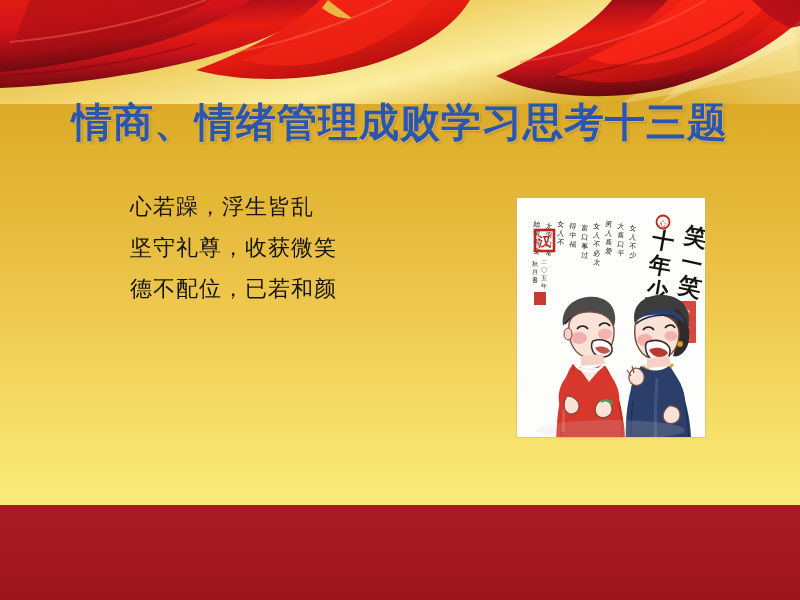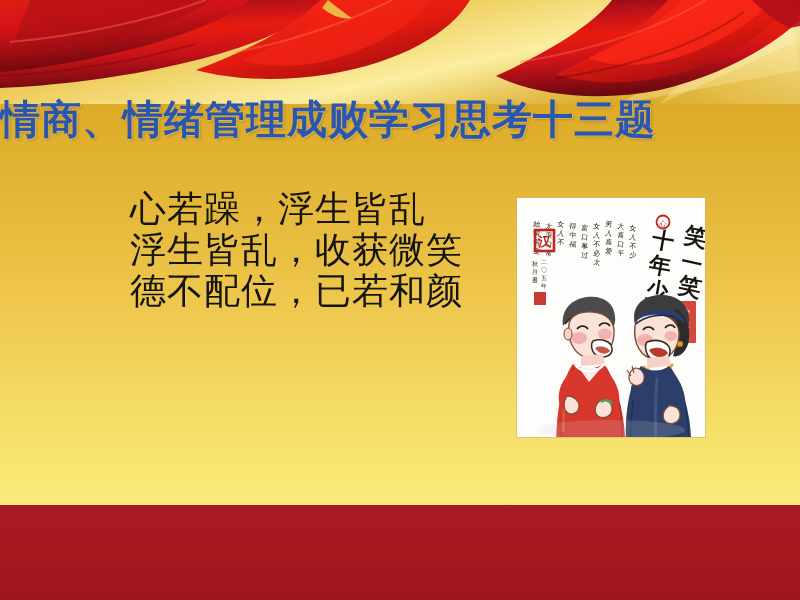--- a/index.html
+++ b/index.html
@@ -53,40 +53,40 @@
     height: 2px;
     background: rgba(140,20,26,0.55);
   }
 
   
   .title {
     position: absolute;
     left: 0;
     top: 100px;
     width: 800px;
-    text-align: left;
-    font-family: Liberation Mono, monospace;
+    text-align: center;
+    font-family: Liberation Serif, serif;
     font-weight: bold;
     font-size: 40px;
     line-height: 46px;
     letter-spacing: 1px;
     color: #2a56b0;
     text-shadow: 1px 1px 0 rgba(255,255,255,0.28),
                  2px 2px 2px rgba(90,70,10,0.25);
     white-space: nowrap;
   }
 
   
   .poem {
     position: absolute;
     left: 130px;
     top: 188px;
     width: 370px;
-    font-family: Liberation Sans, sans-serif;
-    font-size: 36px;
+    font-family: Liberation Mono, monospace;
+    font-size: 22px;
     line-height: 41px;
     color: #141414;
     letter-spacing: 1px;
     white-space: nowrap;
   }
   .poem-line { display: block; }
 
   
   .art-frame {
     position: absolute;
@@ -166,21 +166,21 @@
       <path d="M520,62 C596,50 664,26 706,0" stroke="#ff6f55" stroke-width="2" fill="none" opacity="0.4"></path>
       <path d="M556,78 C630,68 700,44 744,12" stroke="#5e0508" stroke-width="2" fill="none" opacity="0.35"></path>
       <path d="M0,76 C70,72 140,60 196,44" stroke="#5c0508" stroke-width="2" fill="none" opacity="0.3"></path>
     </svg>
   </div>
 
   <div class="title">情商、情绪管理成败学习思考十三题</div>
 
   <div class="poem">
     <span class="poem-line">心若躁，浮生皆乱</span>
-    <span class="poem-line">浮生皆乱，收获微笑</span>
+    <span class="poem-line">坚守礼尊，收获微笑</span>
     <span class="poem-line">德不配位，已若和颜</span>
   </div>
 
   <div class="art-frame">
     <svg width="188" height="239" viewBox="0 0 188 239" xmlns="http://www.w3.org/2000/svg">
       <rect x="0" y="0" width="188" height="239" fill="#fdfdfb"></rect>
 
       <g font-family="'DejaVu Serif','Liberation Serif',serif" fill="#17130f">
         <text x="166" y="44" font-size="23" font-weight="bold" transform="rotate(12 166 44)">笑</text>
         <text x="163" y="70" font-size="21" font-weight="bold" transform="rotate(12 163 70)">一</text>

